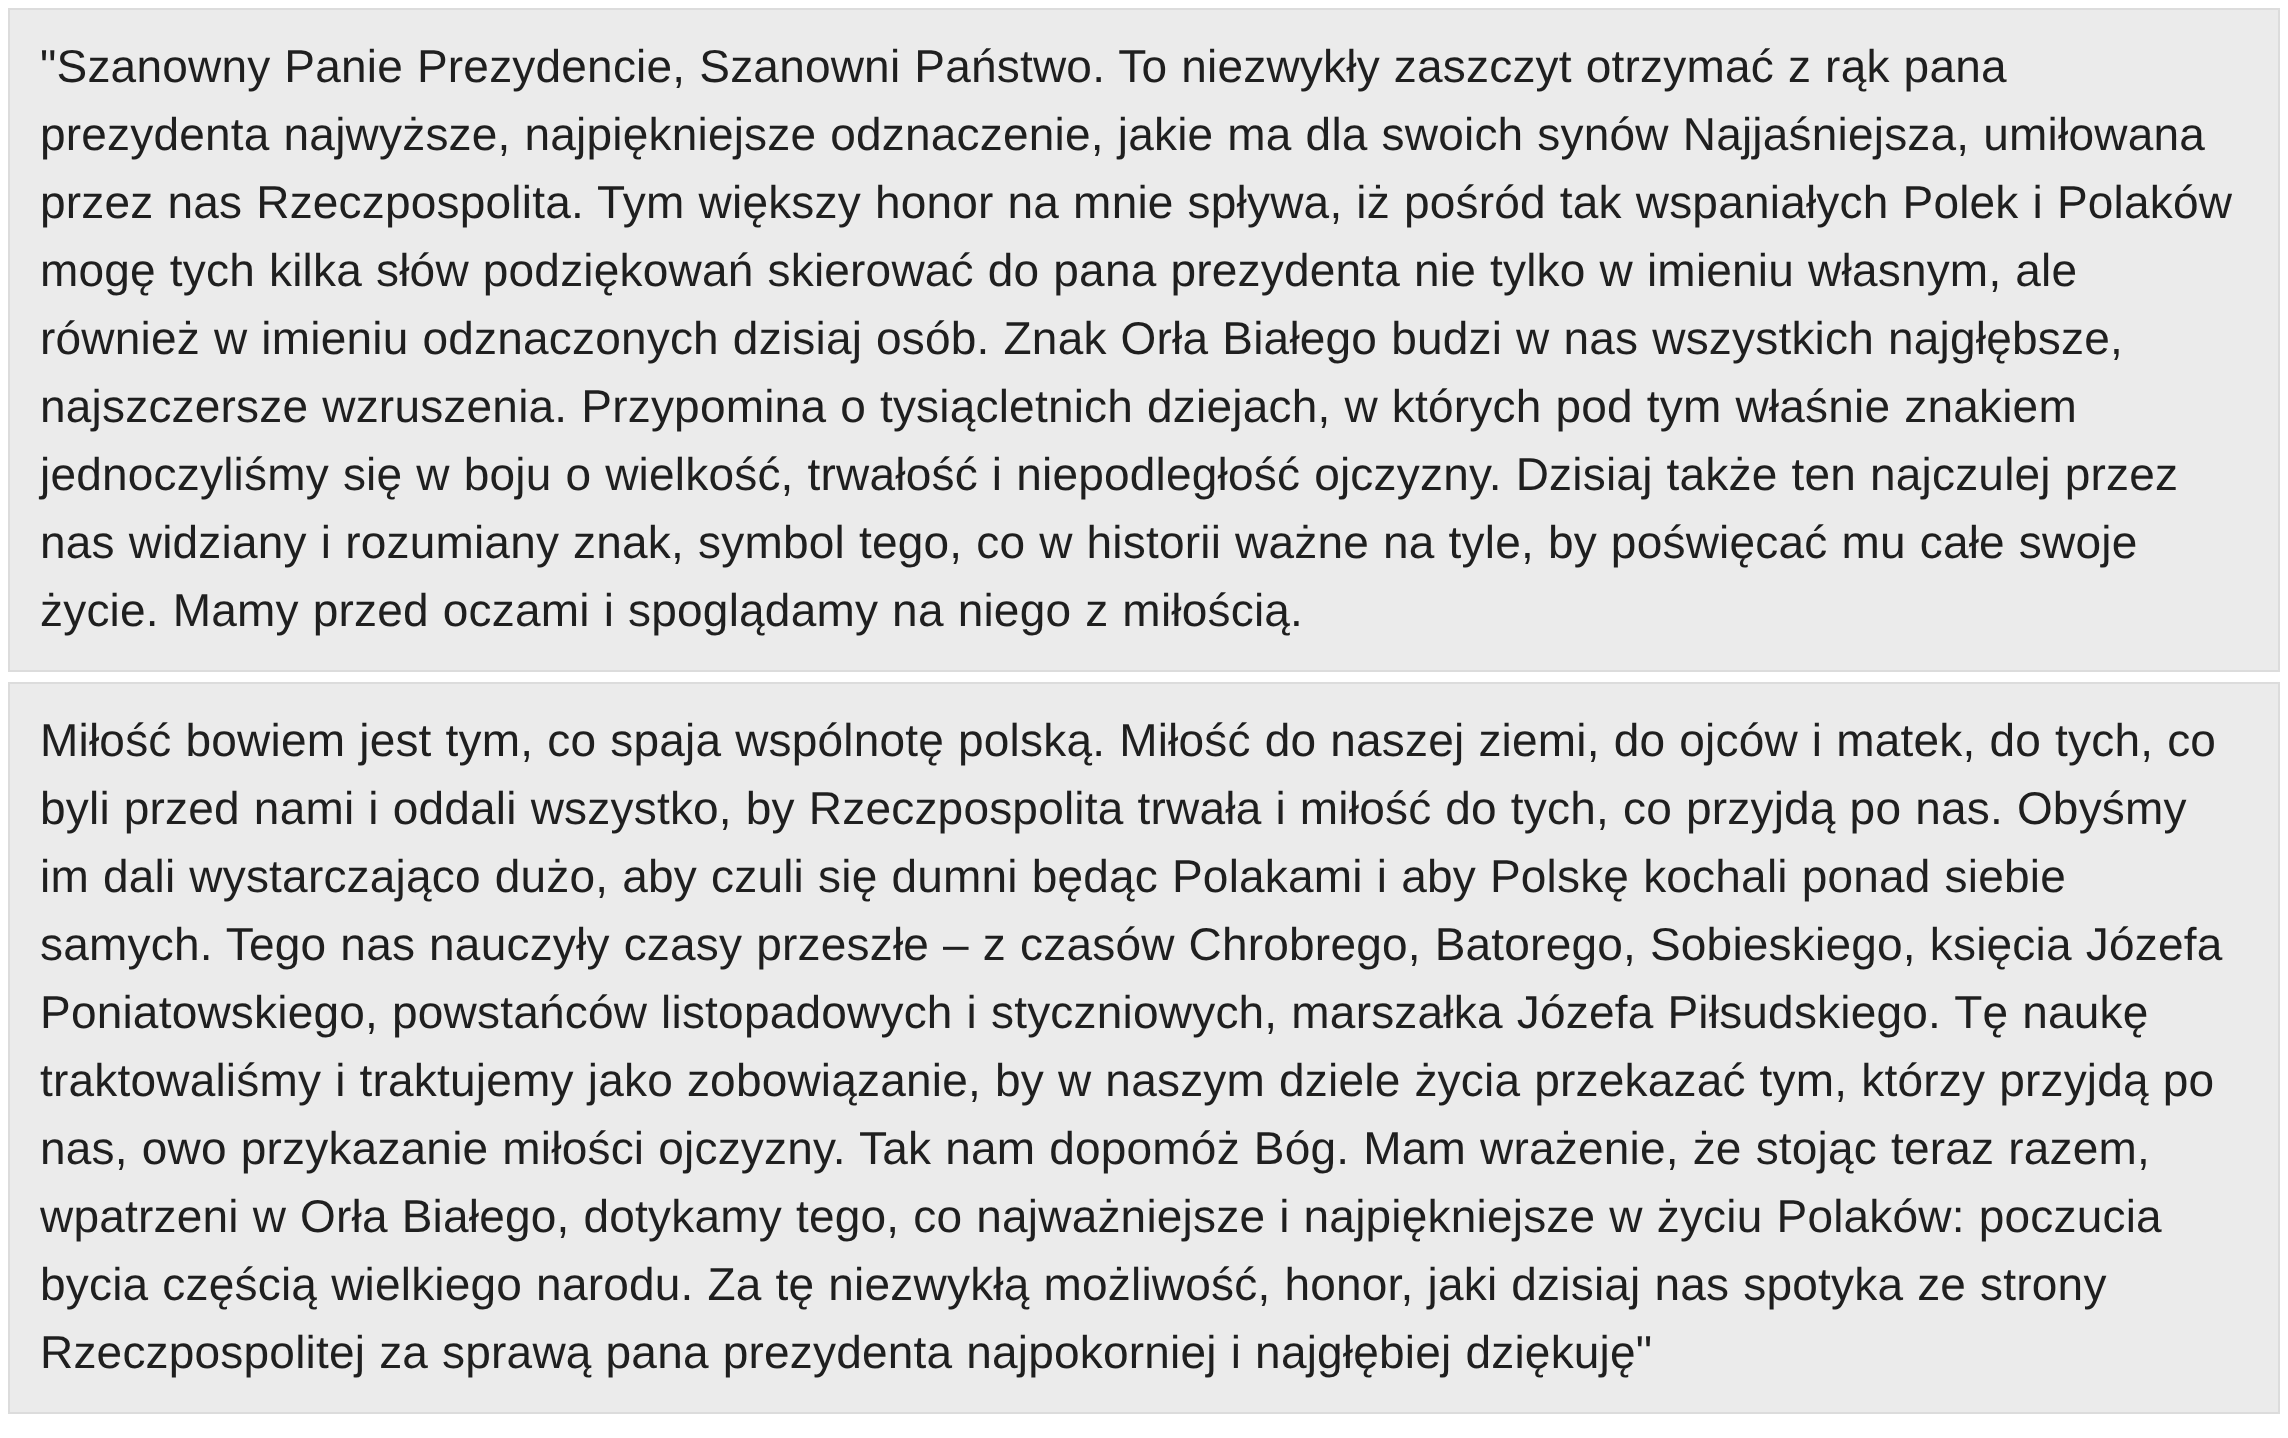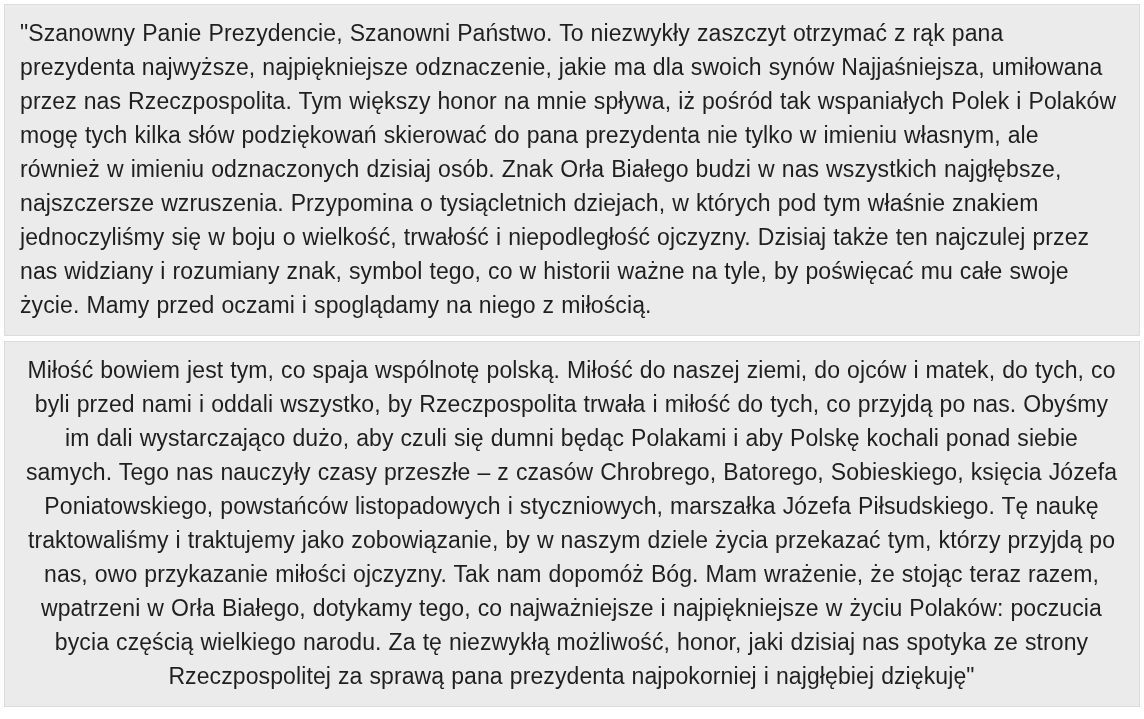--- a/index.html
+++ b/index.html
@@ -23,21 +23,20 @@
     padding: 11px 16px 13px 15px;
     color: #1f1f1f;
     font-size: 23px;
     line-height: 34px;
     letter-spacing: 0.1px;
     text-align: left;
     word-spacing: 0.5px;
   }
   .quote-block + .quote-block {
     margin-top: 5px;
-    text-align: center;
   }
 </style>
 </head>
 <body>
 
 <div class="page">
   <div class="quote-block">"Szanowny Panie Prezydencie, Szanowni Państwo. To niezwykły zaszczyt otrzymać z rąk pana prezydenta najwyższe, najpiękniejsze odznaczenie, jakie ma dla swoich synów Najjaśniejsza, umiłowana przez nas Rzeczpospolita. Tym większy honor na mnie spływa, iż pośród tak wspaniałych Polek i Polaków mogę tych kilka słów podziękowań skierować do pana prezydenta nie tylko w imieniu własnym, ale również w imieniu odznaczonych dzisiaj osób. Znak Orła Białego budzi w nas wszystkich najgłębsze, najszczersze wzruszenia. Przypomina o tysiącletnich dziejach, w których pod tym właśnie znakiem jednoczyliśmy się w boju o wielkość, trwałość i niepodległość ojczyzny. Dzisiaj także ten najczulej przez nas widziany i rozumiany znak, symbol tego, co w historii ważne na tyle, by poświęcać mu całe swoje życie. Mamy przed oczami i spoglądamy na niego z miłością.</div>
   <div class="quote-block">Miłość bowiem jest tym, co spaja wspólnotę polską. Miłość do naszej ziemi, do ojców i matek, do tych, co byli przed nami i oddali wszystko, by Rzeczpospolita trwała i miłość do tych, co przyjdą po nas. Obyśmy im dali wystarczająco dużo, aby czuli się dumni będąc Polakami i aby Polskę kochali ponad siebie samych. Tego nas nauczyły czasy przeszłe – z czasów Chrobrego, Batorego, Sobieskiego, księcia Józefa Poniatowskiego, powstańców listopadowych i styczniowych, marszałka Józefa Piłsudskiego. Tę naukę traktowaliśmy i traktujemy jako zobowiązanie, by w naszym dziele życia przekazać tym, którzy przyjdą po nas, owo przykazanie miłości ojczyzny. Tak nam dopomóż Bóg. Mam wrażenie, że stojąc teraz razem, wpatrzeni w Orła Białego, dotykamy tego, co najważniejsze i najpiękniejsze w życiu Polaków: poczucia bycia częścią wielkiego narodu. Za tę niezwykłą możliwość, honor, jaki dzisiaj nas spotyka ze strony Rzeczpospolitej za sprawą pana prezydenta najpokorniej i najgłębiej dziękuję"</div>
 </div>
 

